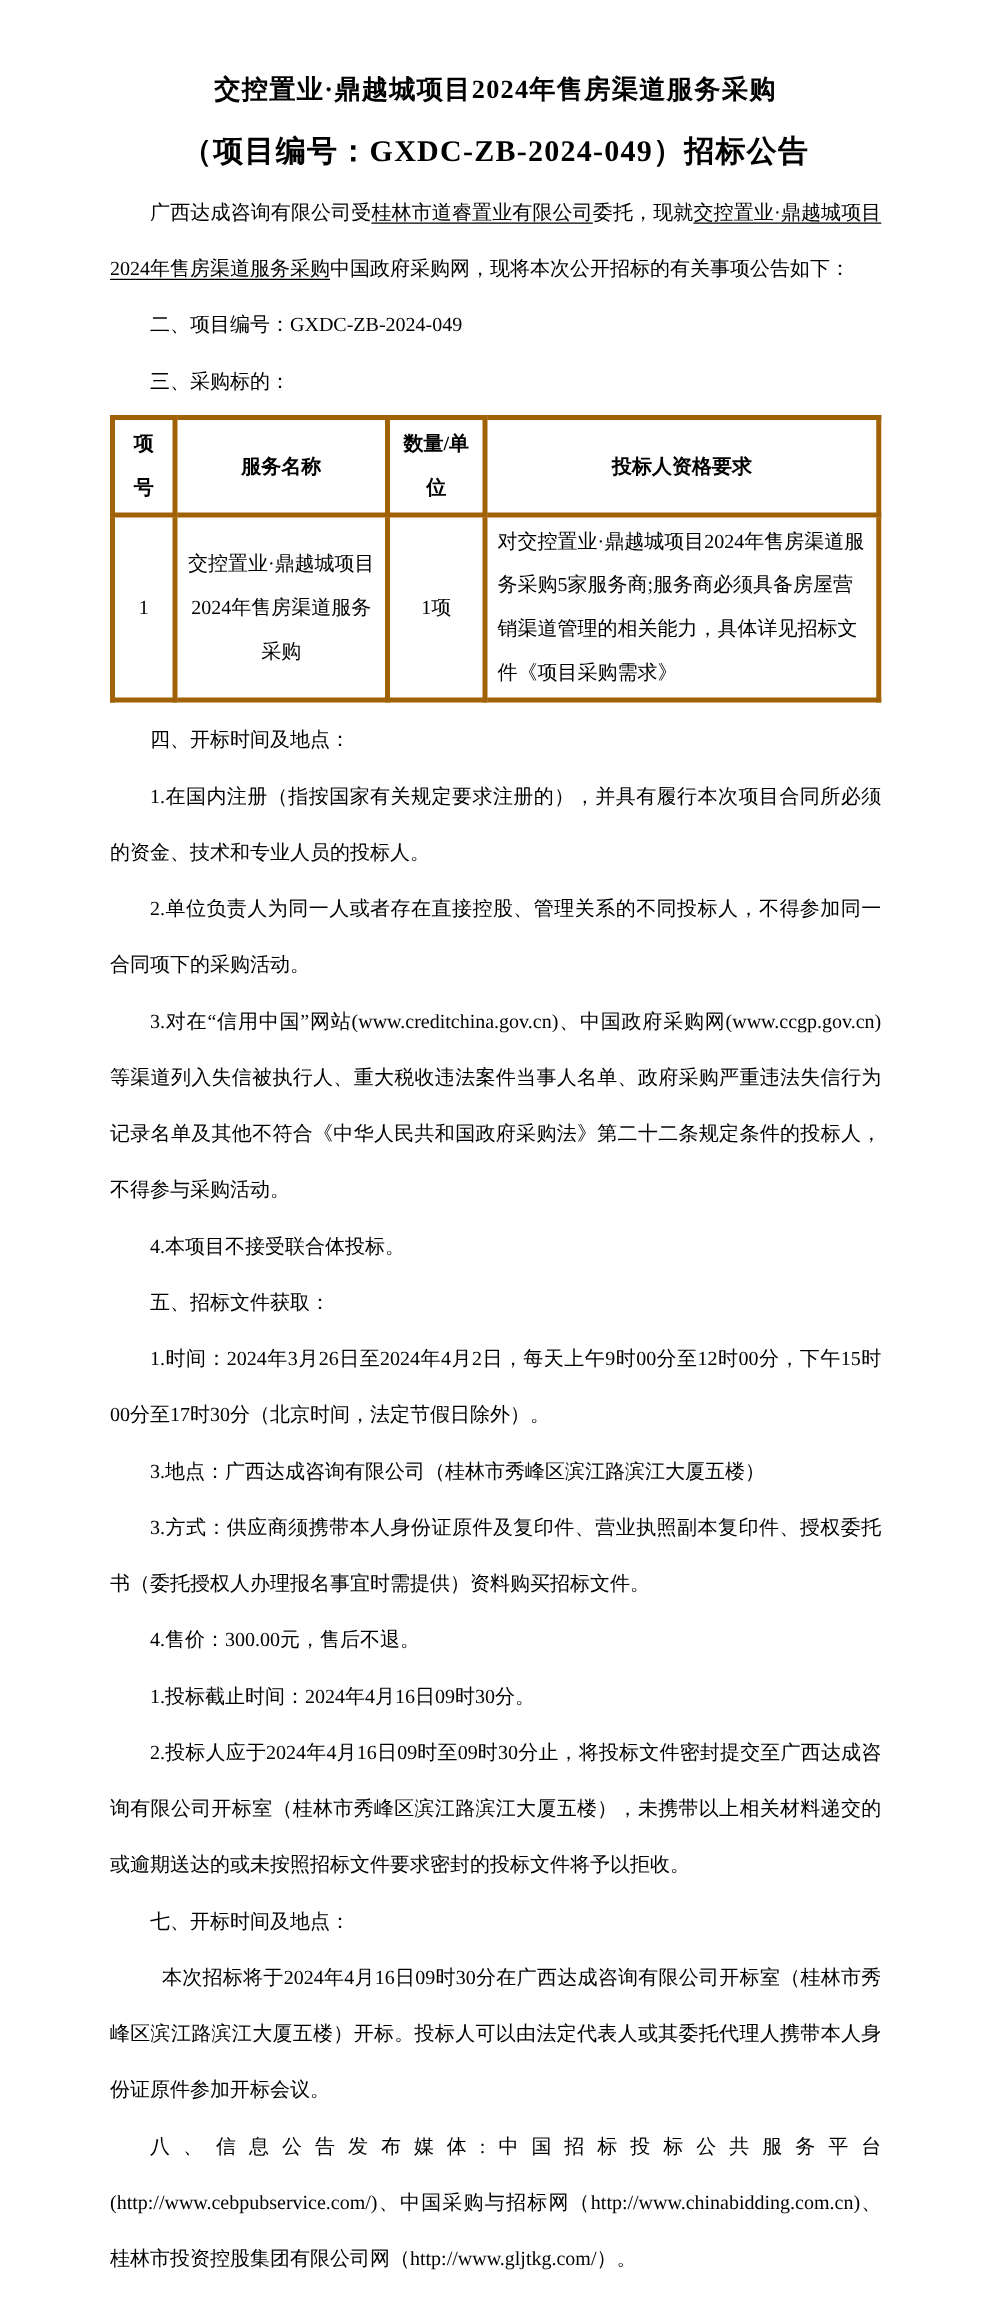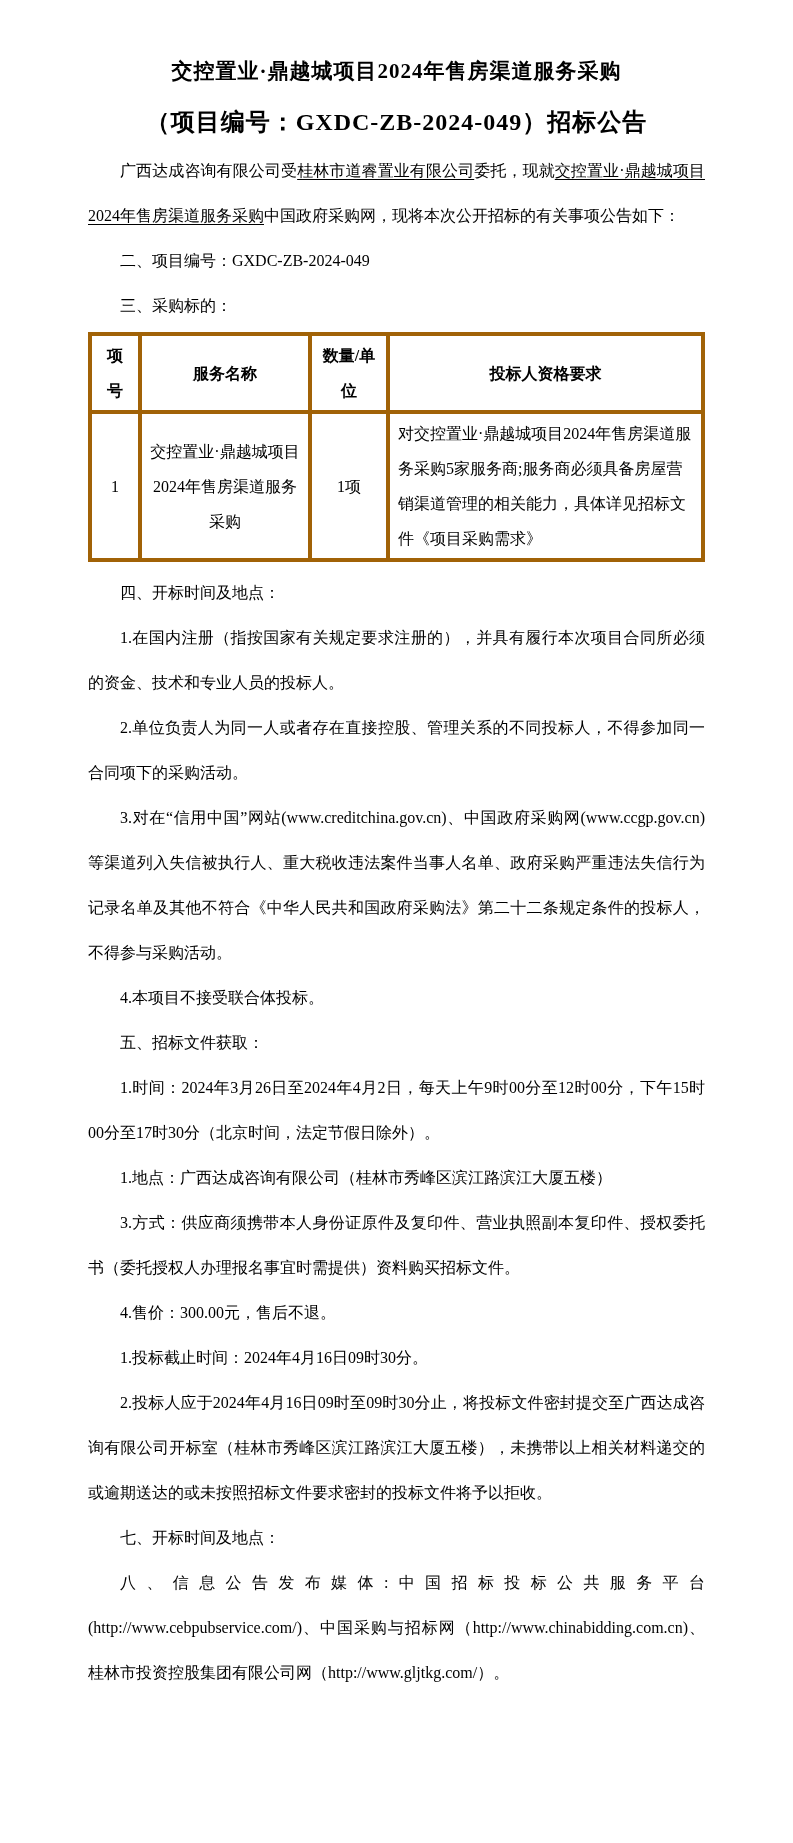--- a/index.html
+++ b/index.html
@@ -118,24 +118,25 @@
   </table>
 
   <p class="para">四、开标时间及地点：</p>
   <p class="para">1.在国内注册（指按国家有关规定要求注册的），并具有履行本次项目合同所必须的资金、技术和专业人员的投标人。</p>
   <p class="para">2.单位负责人为同一人或者存在直接控股、管理关系的不同投标人，不得参加同一合同项下的采购活动。</p>
   <p class="para">3.对在“信用中国”网站(www.creditchina.gov.cn)、中国政府采购网(www.ccgp.gov.cn)等渠道列入失信被执行人、重大税收违法案件当事人名单、政府采购严重违法失信行为记录名单及其他不符合《中华人民共和国政府采购法》第二十二条规定条件的投标人，不得参与采购活动。</p>
   <p class="para">4.本项目不接受联合体投标。</p>
 
   <p class="para">五、招标文件获取：</p>
   <p class="para">1.时间：2024年3月26日至2024年4月2日，每天上午9时00分至12时00分，下午15时00分至17时30分（北京时间，法定节假日除外）。</p>
-  <p class="para">1.地点：广西达成咨询有限公司（桂林市秀峰区滨江路滨江大厦五楼）</p>
+  <p class="para">3.地点：广西达成咨询有限公司（桂林市秀峰区滨江路滨江大厦五楼）</p>
   <p class="para">3.方式：供应商须携带本人身份证原件及复印件、营业执照副本复印件、授权委托书（委托授权人办理报名事宜时需提供）资料购买招标文件。</p>
   <p class="para">4.售价：300.00元，售后不退。</p>
 
   <p class="para">1.投标截止时间：2024年4月16日09时30分。</p>
   <p class="para">2.投标人应于2024年4月16日09时至09时30分止，将投标文件密封提交至广西达成咨询有限公司开标室（桂林市秀峰区滨江路滨江大厦五楼），未携带以上相关材料递交的或逾期送达的或未按照招标文件要求密封的投标文件将予以拒收。</p>
 
   <p class="para">七、开标时间及地点：</p>
+  <p class="para wide-indent">本次招标将于2024年4月16日09时30分在广西达成咨询有限公司开标室（桂林市秀峰区滨江路滨江大厦五楼）开标。投标人可以由法定代表人或其委托代理人携带本人身份证原件参加开标会议。</p>
 
   <p class="para">八、信息公告发布媒体:中国招标投标公共服务平台(http://www.cebpubservice.com/)、中国采购与招标网（http://www.chinabidding.com.cn)、桂林市投资控股集团有限公司网（http://www.gljtkg.com/）。</p>
 
 </div>
 
 </body></html>

